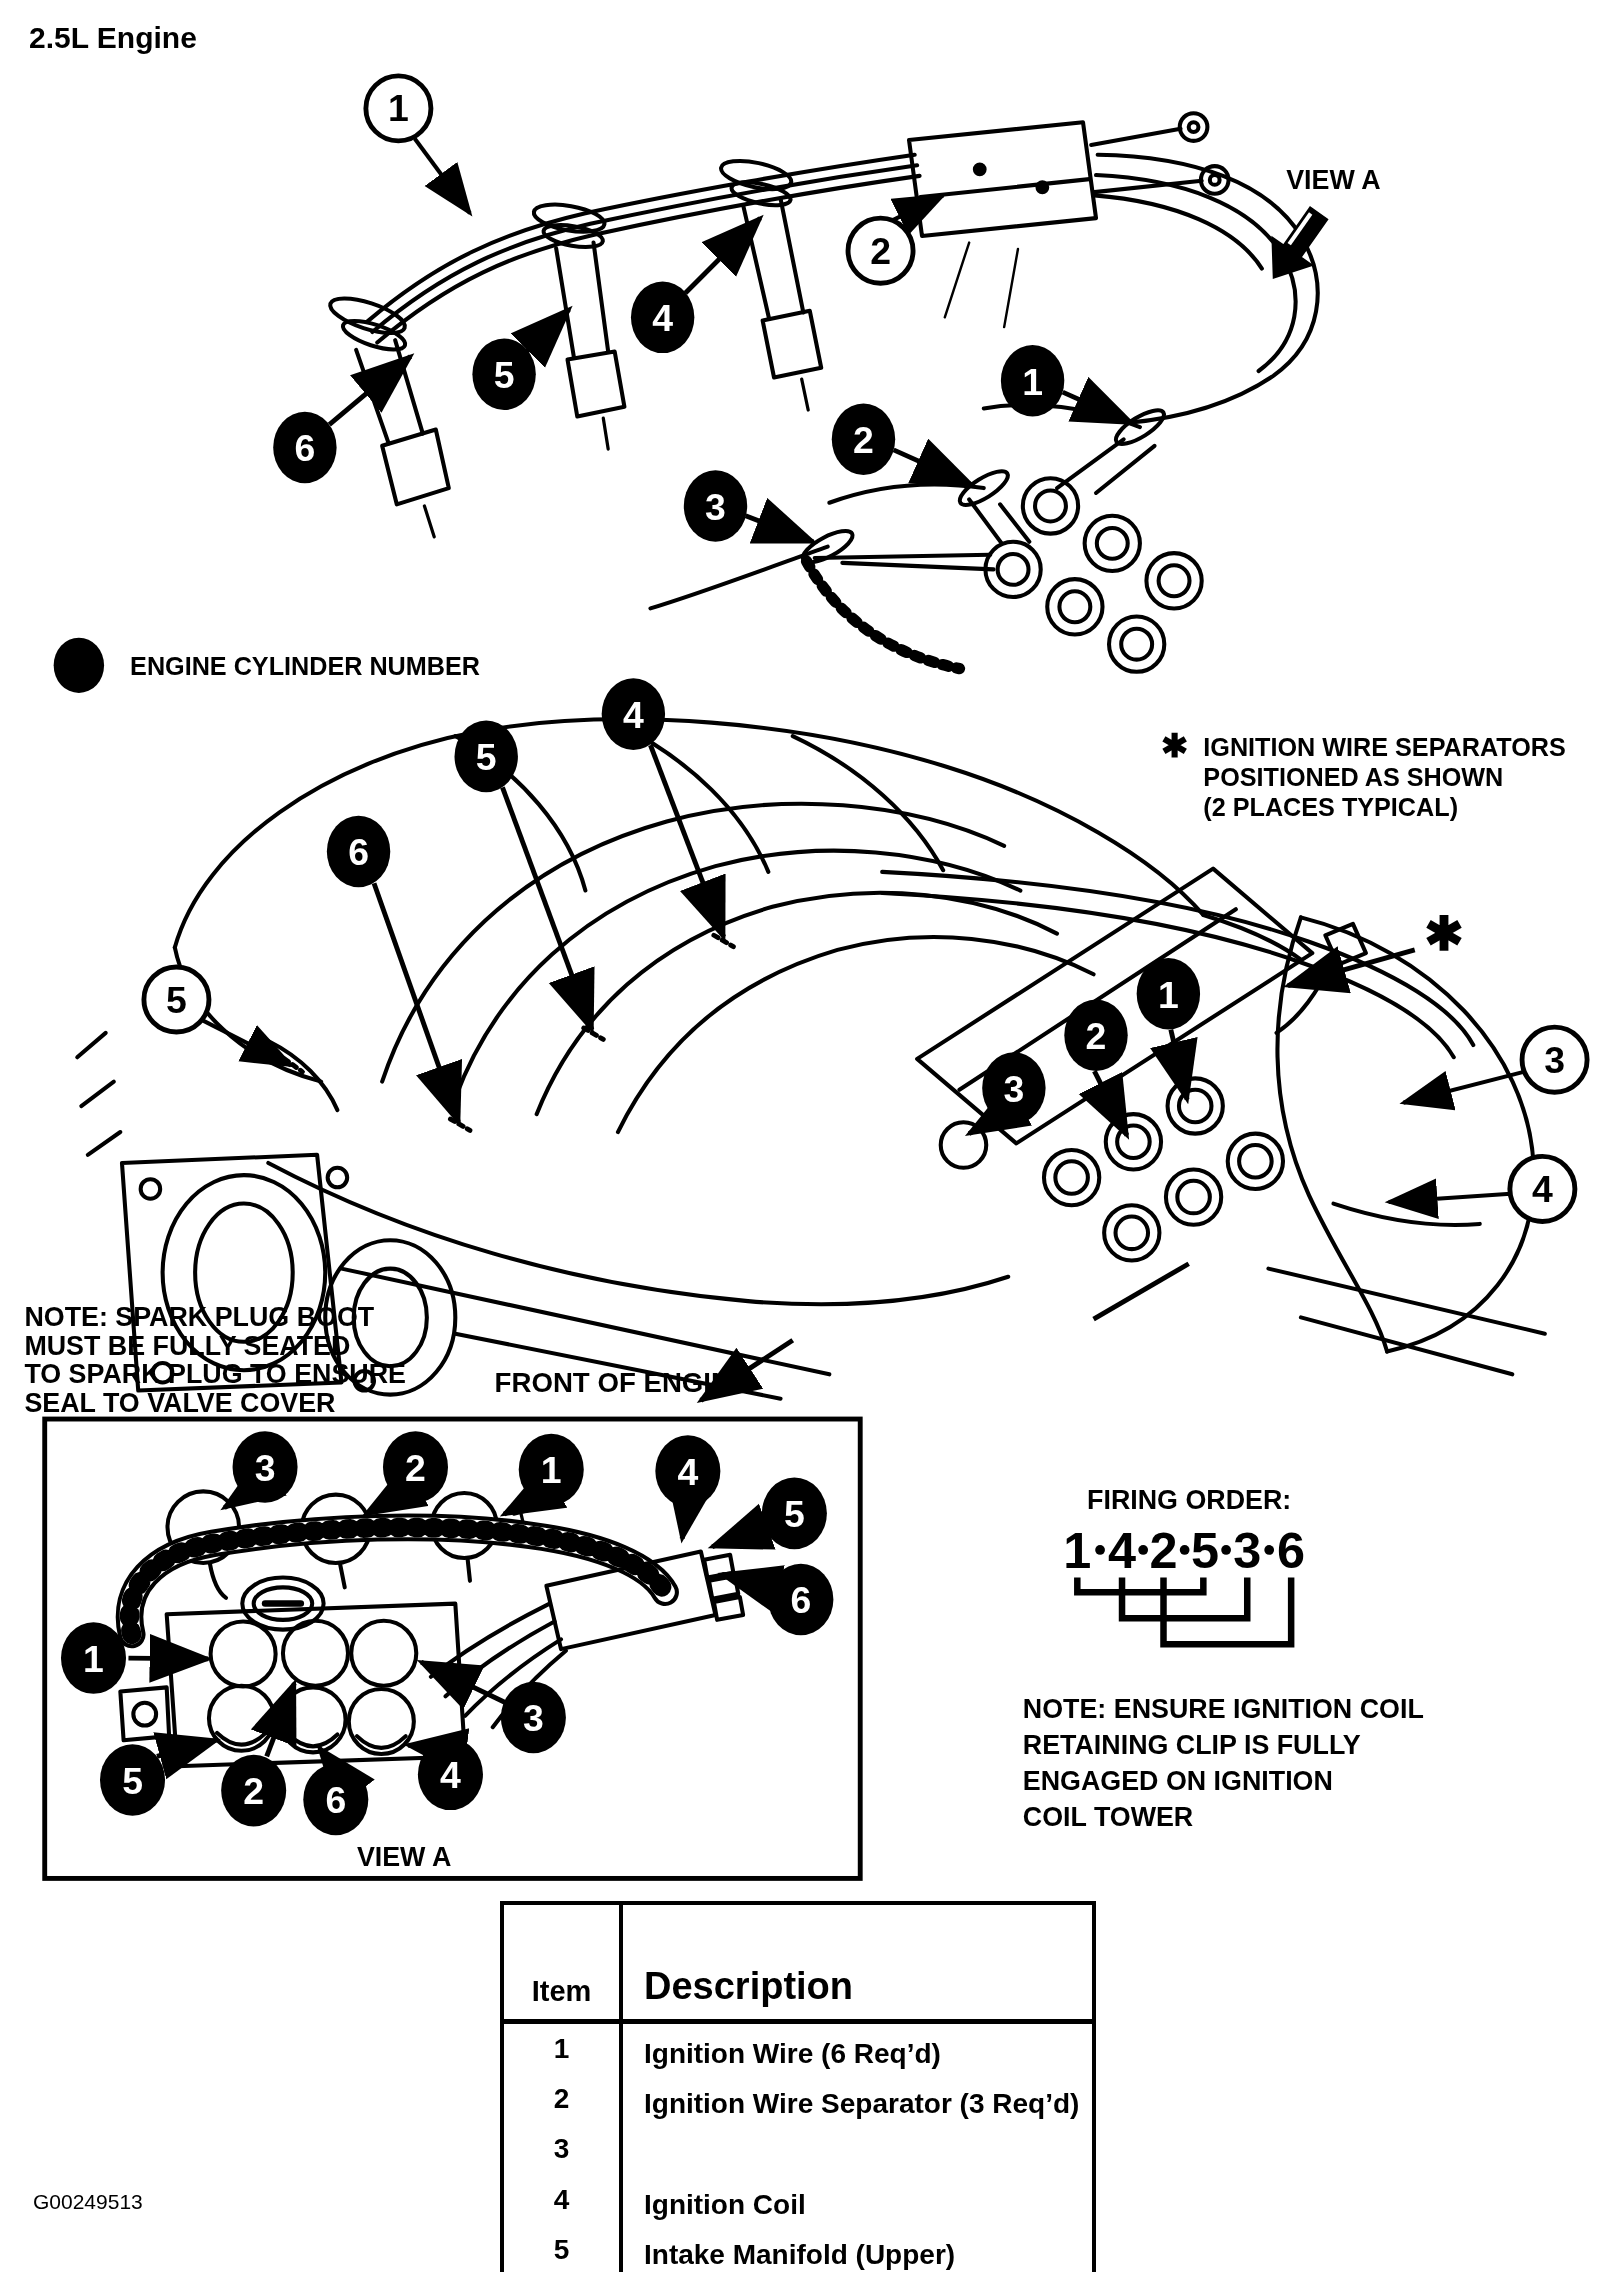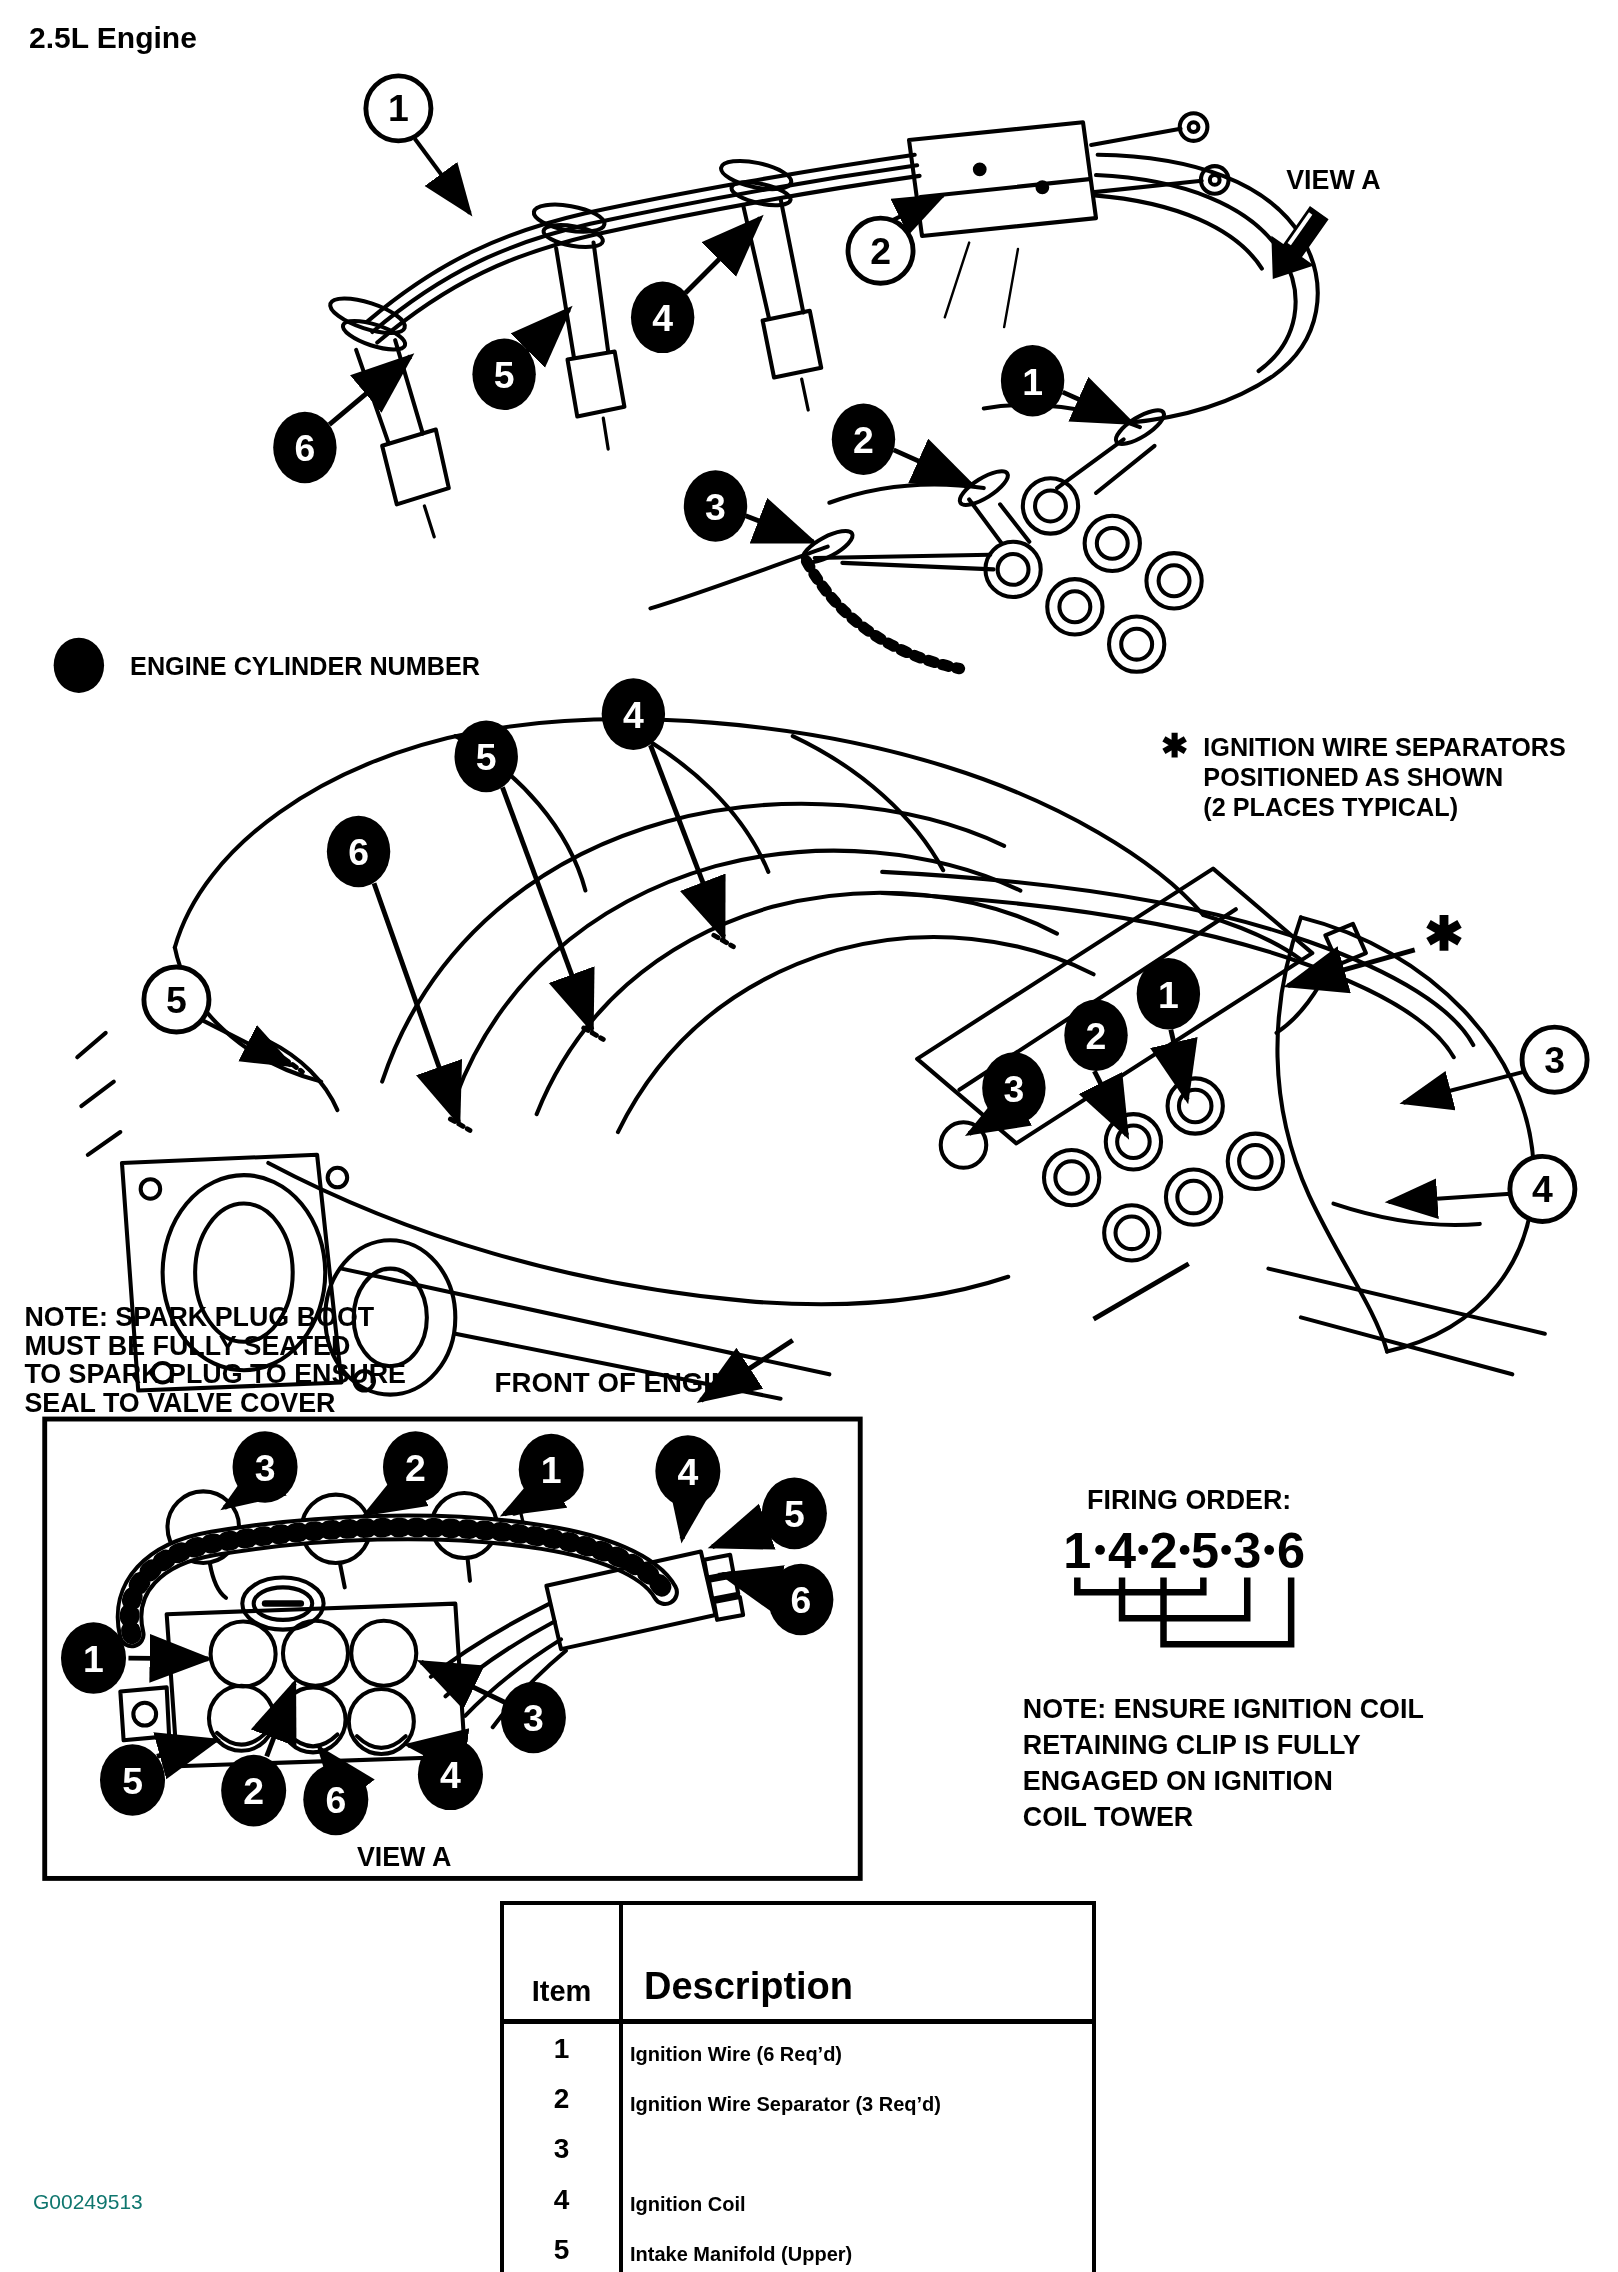--- a/index.html
+++ b/index.html
@@ -1,40 +1,40 @@
 <!DOCTYPE html>
 <html style="font-size:13px"><head>
 <meta charset="utf-8">
 <style>
   html,body{margin:0;padding:0;background:#fff;}
   .page{position:relative;width:1618px;height:2273px;background:#ffffff;overflow:hidden;
         font-family:"Liberation Sans",sans-serif;color:#000;}
   .art{position:absolute;left:0;top:0;}
   .page-title{position:absolute;left:29px;top:21px;font-size:30px;font-weight:bold;letter-spacing:0px;}
-  .watermark{position:absolute;left:33px;top:2190px;font-size:21px;color:#0f766e;font-weight:normal;}
+  .watermark{position:absolute;left:33px;top:2190px;font-size:21px;color:#000000;font-weight:normal;}
   svg text{font-family:"Liberation Sans",sans-serif;font-weight:bold;fill:#000;}
   .co-num{text-anchor:middle;font-size:46px;}
   .co-num-w{text-anchor:middle;font-size:46px;fill:#fff;}
   .note{font-size:33px;}
   .small-note{font-size:31px;}
   .fo-digit{text-anchor:middle;font-size:62px;}
   
   .parts{position:absolute;left:500px;top:1901px;width:596px;height:378px;
          border:4.9px solid #000;box-sizing:border-box;display:flex;flex-direction:column;}
   .parts .hdr{display:flex;height:114px;border-bottom:5.7px solid #000;flex:none;}
   .parts .hdr .c1{width:115px;flex:none;border-right:4.1px solid #000;display:flex;
                   align-items:flex-end;justify-content:center;padding-bottom:11.4px;
                   font-weight:bold;font-size:29px;}
   .parts .hdr .c2{flex:1;display:flex;align-items:flex-end;padding:0 0 11.4px 21px;
                   font-weight:bold;font-size:38px;}
   .parts .body{flex:1;display:grid;grid-template-rows:repeat(5,1fr);}
   .parts .row{display:flex;align-items:center;}
   .parts .row .c1{width:115px;flex:none;border-right:4.1px solid #000;align-self:stretch;
                   display:flex;align-items:center;justify-content:center;font-weight:bold;font-size:28px;}
-  .parts .row .c2{flex:1;padding-left:7px;font-weight:bold;font-size:20px;margin-top:10px;}
+  .parts .row .c2{flex:1;padding-left:21px;font-weight:bold;font-size:28px;margin-top:10px;}
 </style>
 </head>
 <body>
 
 <div class="page">
 
 <svg class="art" width="1618" height="2273" viewBox="0 0 1990 2795">
   <defs>
     <marker id="ah" markerWidth="15" markerHeight="12" refX="12" refY="5" orient="auto">
       <path d="M0,0 L13,5 L0,10 Z" fill="#000"></path>

